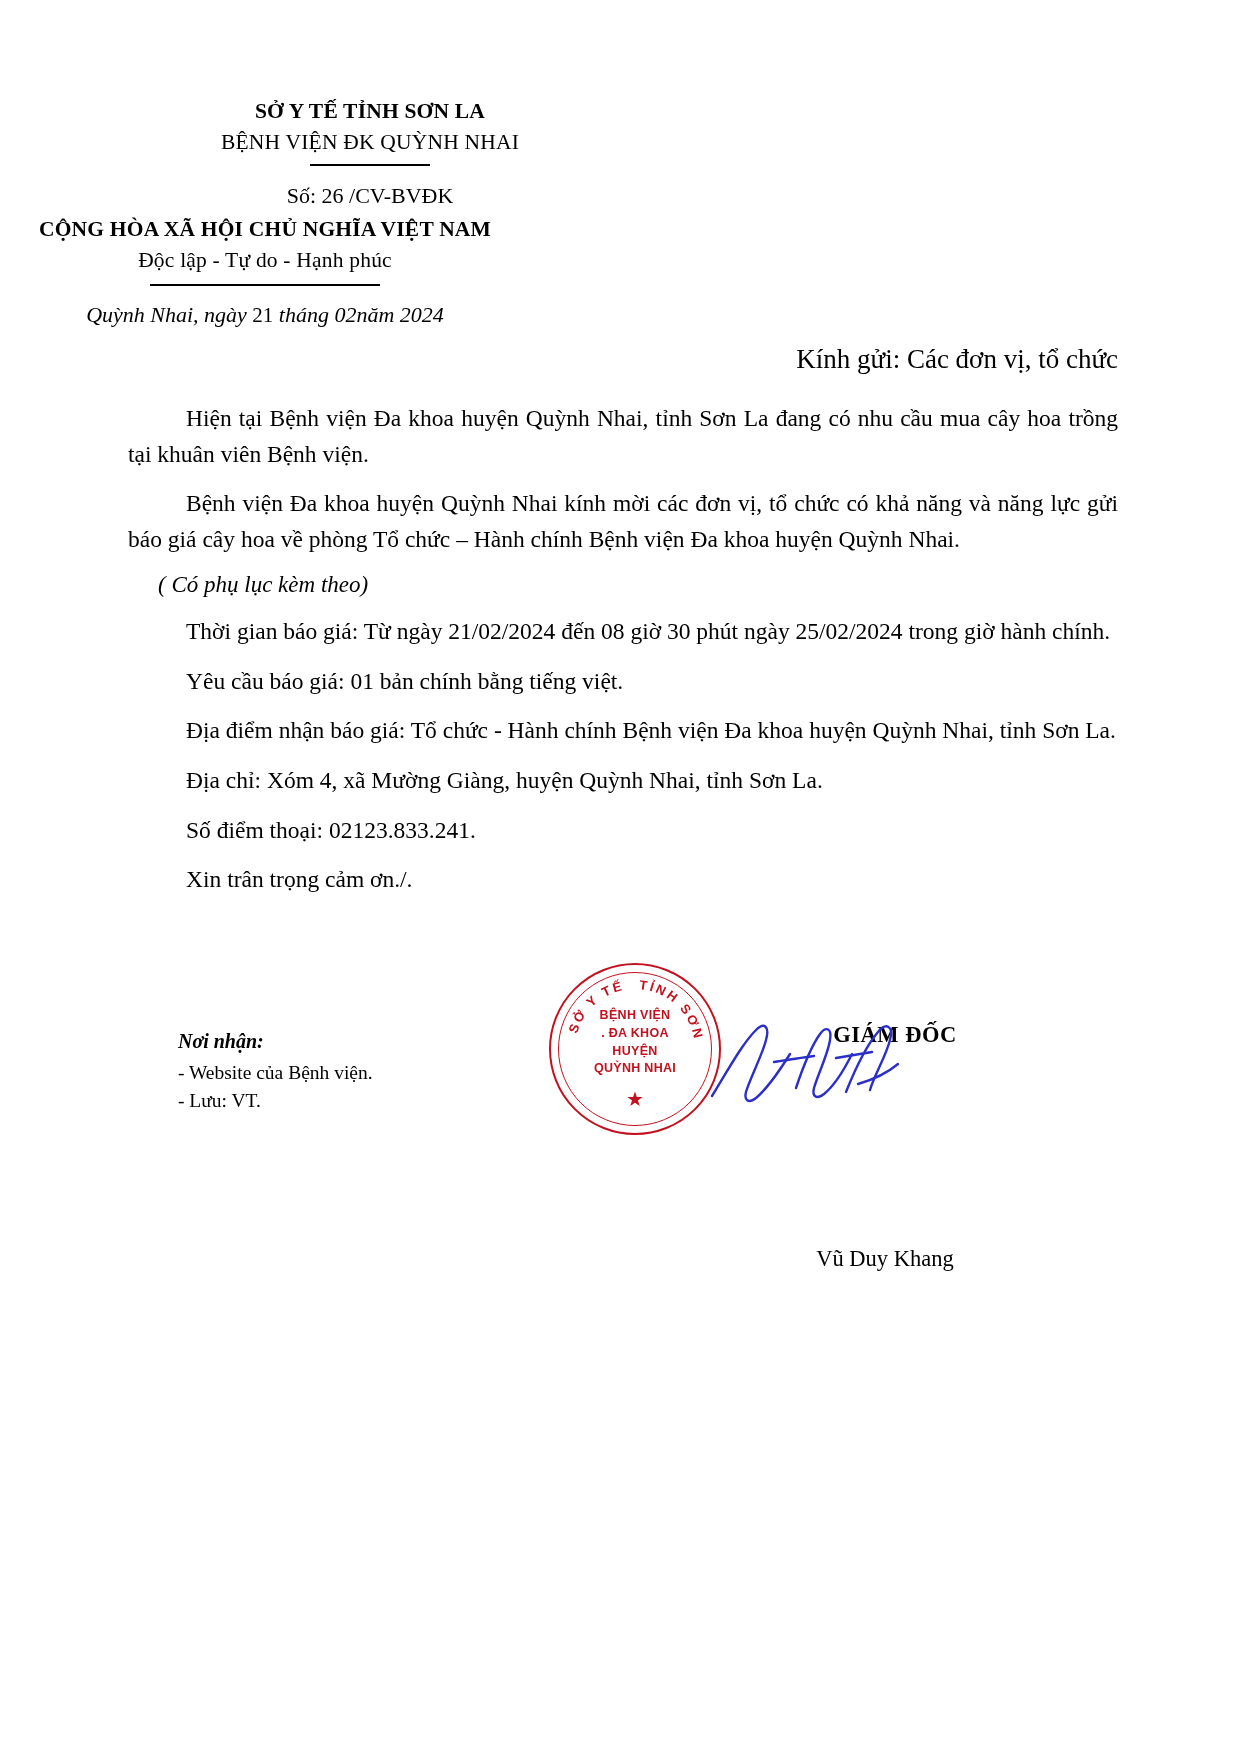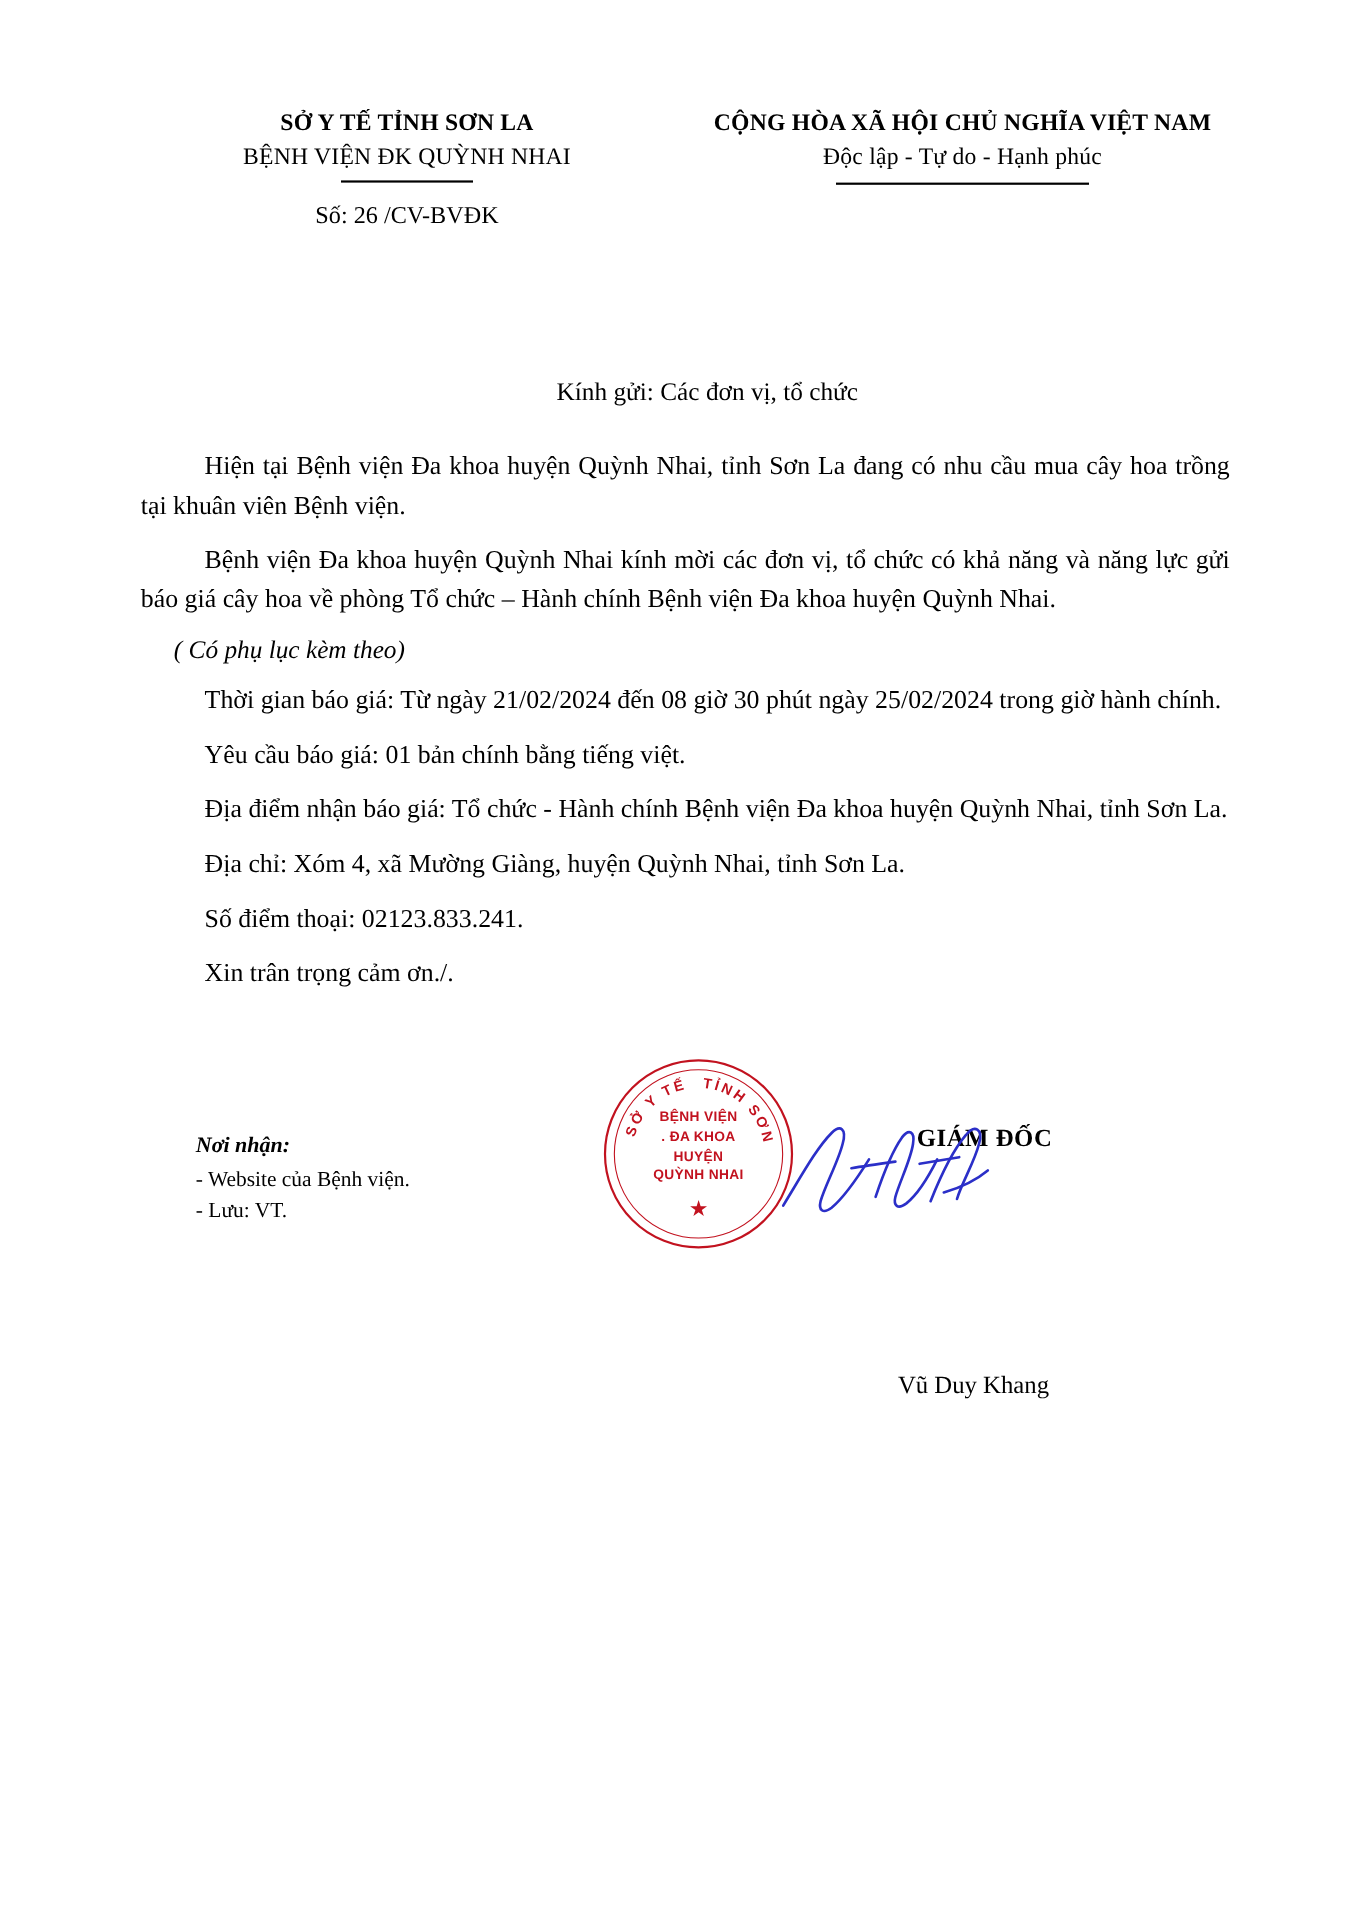--- a/index.html
+++ b/index.html
@@ -23,21 +23,21 @@
     padding: 0;
   }
 
   
   .header {
     position: absolute;
     left: 0;
     top: 96px;
     width: 1241px;
     display: flex;
-    flex-direction: row;
+    flex-direction: column;
     align-items: flex-start;
   }
   .hdr-left {
     width: 480px;
     margin-left: 130px;
     text-align: center;
   }
   .hdr-right {
     width: 530px;
     text-align: center;
@@ -86,24 +86,24 @@
   }
 
   
   .body-wrap {
     position: absolute;
     left: 128px;
     top: 330px;
     width: 990px;
   }
   .recipient {
-    text-align: center;
-    font-size: 23px;
+    text-align: right;
+    font-size: 27px;
     margin-top: 14px;
-    margin-bottom: 37px;
+    margin-bottom: 26px;
     padding-left: 40px;
   }
   p.para {
     font-size: 23.5px;
     line-height: 1.52;
     margin: 0 0 14px 0;
     text-indent: 58px;
     text-align: justify;
     text-justify: inter-word;
   }
@@ -227,20 +227,25 @@
       <div class="sub-left">
         <span>Số:</span>
         <span class="num">26</span>
         <span>/CV-BVĐK</span>
       </div>
     </div>
     <div class="hdr-right">
       <div class="hdr-line1">CỘNG HÒA XÃ HỘI CHỦ NGHĨA VIỆT NAM</div>
       <div class="hdr-line2">Độc lập - Tự do - Hạnh phúc</div>
       <div class="hdr-rule wide"></div>
+      <div class="sub-right">
+        <span>Quỳnh Nhai, ngày</span>
+        <span class="daynum">21</span>
+        <span>tháng 02</span><span>năm 2024</span>
+      </div>
     </div>
   </div>
 
   <div class="body-wrap">
     <div class="recipient">Kính gửi: Các đơn vị, tổ chức</div>
 
     <p class="para">Hiện tại Bệnh viện Đa khoa huyện Quỳnh Nhai, tỉnh Sơn La đang có nhu cầu mua cây hoa trồng tại khuân viên Bệnh viện.</p>
     <p class="para">Bệnh viện Đa khoa huyện Quỳnh Nhai kính mời các đơn vị, tổ chức có khả năng và năng lực gửi báo giá cây hoa về phòng Tổ chức – Hành chính Bệnh viện Đa khoa huyện Quỳnh Nhai.</p>
 
     <p class="center-italic">( Có phụ lục kèm theo)</p>

